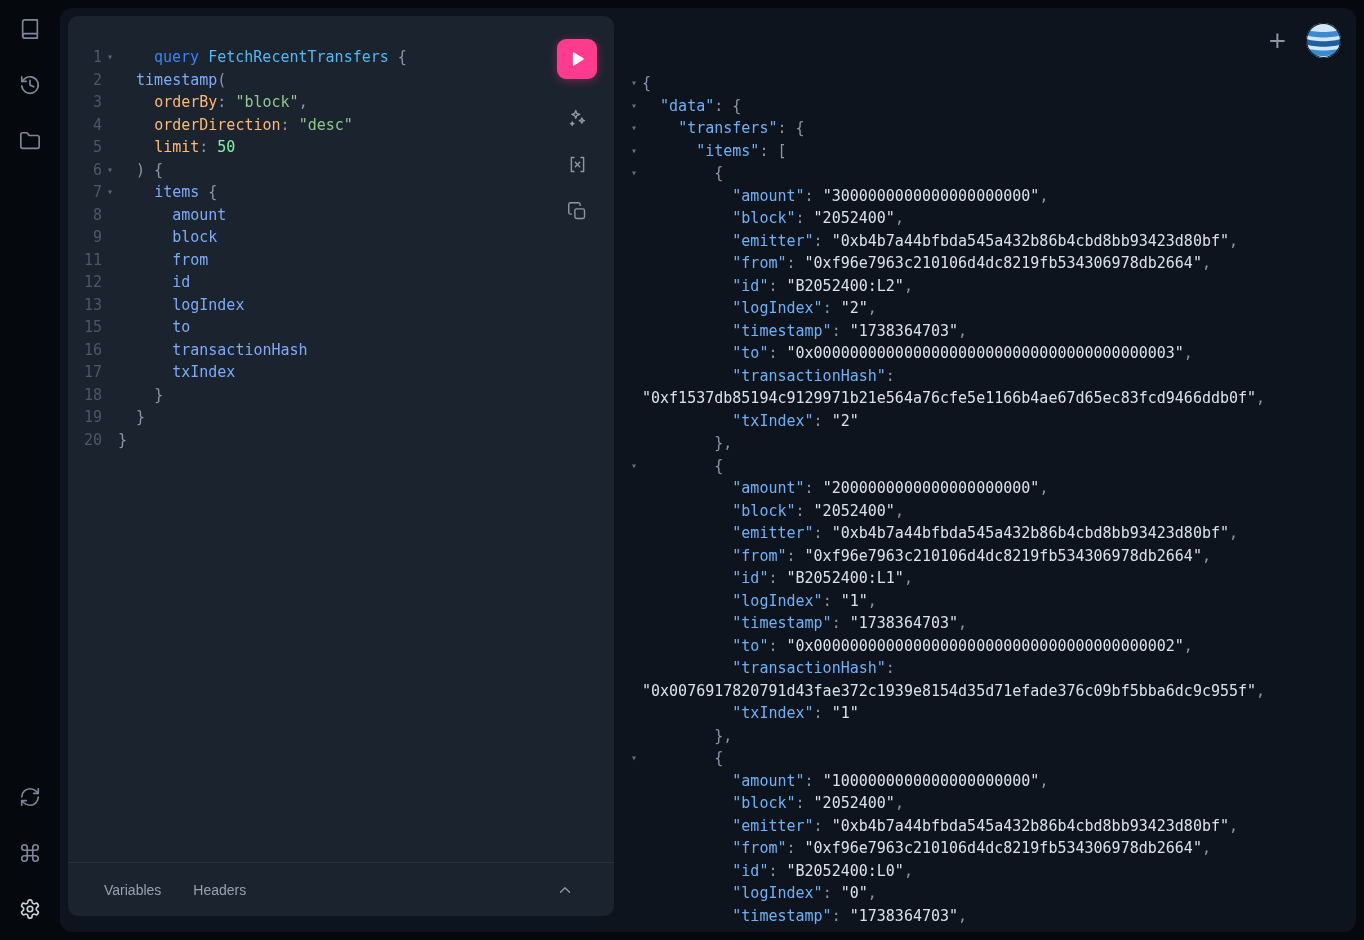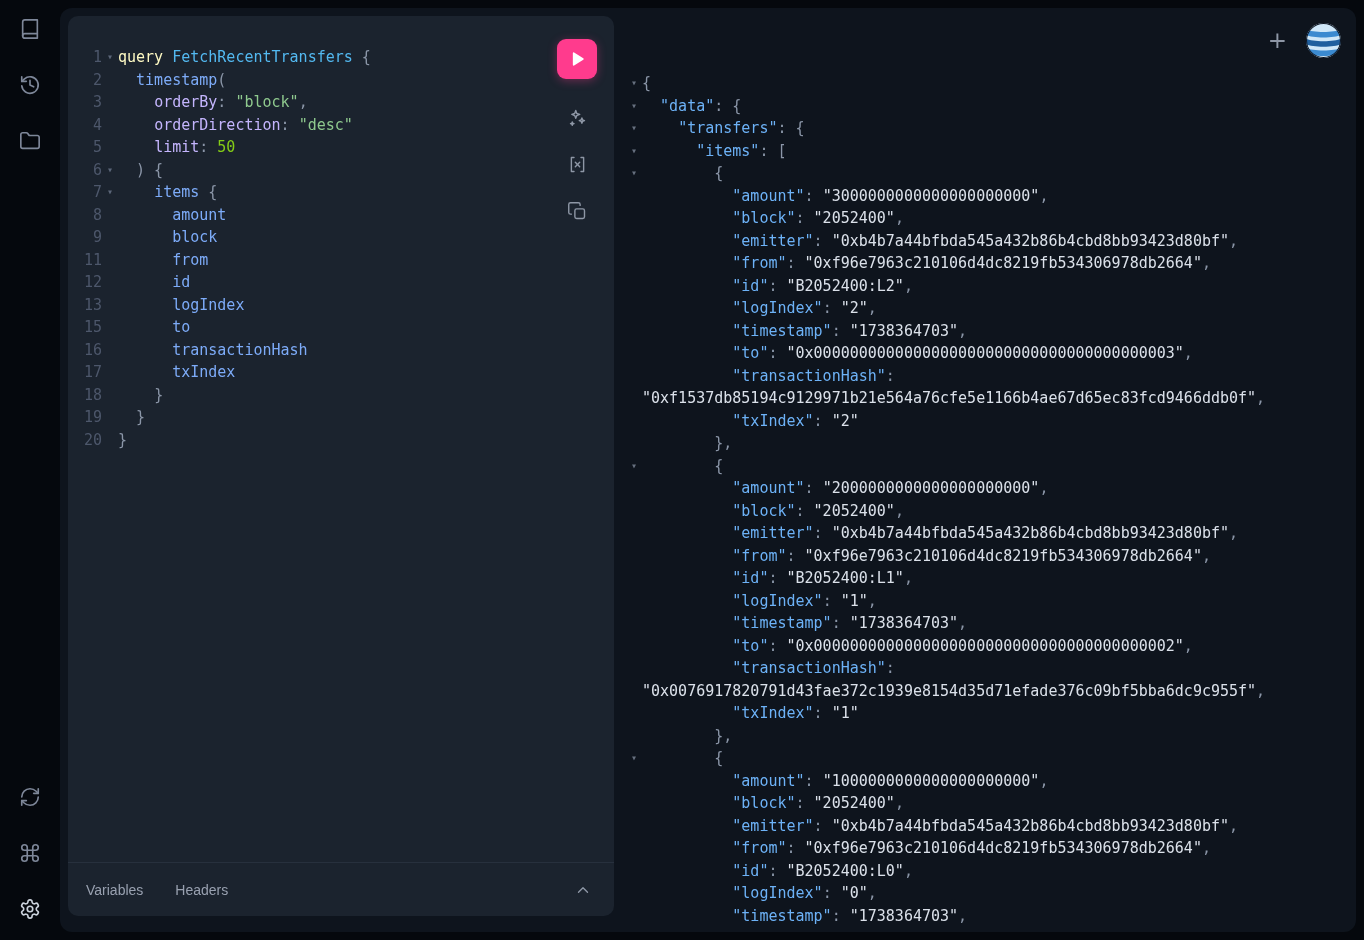--- a/index.html
+++ b/index.html
@@ -26,21 +26,21 @@
   .editor-scroll { position:absolute; left:0; top:0; right:0; bottom:54px; overflow:hidden;
                    padding:30px 6px 0 6px;
                    font:15px/22.5px "DejaVu Sans Mono", monospace; }
   .code-row { display:flex; white-space:pre; }
   .ln   { width:28px; text-align:right; color:#4d576b; flex:none; user-select:none; }
   .fold { width:16px; text-align:center; color:#5c6679; font-size:10px; flex:none; }
   .code { flex:1; color:#aab4c3; }
 
   .editor-footer { position:absolute; left:0; right:0; bottom:0; height:54px;
                    border-top:1px solid #27303d; display:flex; align-items:center;
-                   padding:0 18px; gap:32px; }
+                   padding:0 36px; gap:32px; }
   .footer-tab { color:#99a1b0; font-size:14px; cursor:pointer; background:none; border:none;
                 font-family:"Liberation Sans", sans-serif; }
   .footer-chevron { margin-left:auto; width:26px; height:26px; color:#8e97a6;
                     background:none; border:none; cursor:pointer;
                     display:flex; align-items:center; justify-content:center; }
   .footer-chevron svg { width:18px; height:18px; }
 
   .exec-btn { position:absolute; left:489px; top:23px; width:40px; height:40px; border-radius:9px;
               background:#ff3b8d; border:none; display:flex; align-items:center; justify-content:center;
               cursor:pointer; box-shadow:0 2px 10px rgba(255,59,141,.35); }
@@ -61,26 +61,26 @@
               font:15px/22.5px "DejaVu Sans Mono", monospace; }
   .response .fold { color:#66707f; }
   .response-header { position:absolute; top:14px; right:14px; display:flex; align-items:center; gap:14px; }
   .plus-btn { color:#8e97a6; font-size:23px; background:none; border:none; cursor:pointer;
               line-height:1; padding:2px 4px; font-family:"DejaVu Sans", sans-serif; }
   .avatar { width:37px; height:37px; border-radius:50%; overflow:hidden; cursor:pointer;
             border:none; padding:0; background:none; }
   .avatar svg { width:37px; height:37px; display:block; }
 
   
-  .t-kw  { color:#fef9c3; }
+  .t-kw  { color:#3b82f6;margin-left:36px; }
   .t-def { color:#53b9f1; }
   .t-fld { color:#7dabf8; }
-  .t-attr{ color:#c4b5fd;margin-top:42px; }
+  .t-attr{ color:#fdba74;margin-top:42px; }
   .t-str { color:#8fc98e; }
-  .t-num { color:#84cc16;text-align:right; }
+  .t-num { color:#86efac;text-align:right; }
   .t-pun { color:#8b96a8; }
   .t-pln { color:#aab4c3; }
   .t-key { color:#6db2f7; }
   .t-val { color:#dbe1ea; }
 </style>
 </head>
 <body>
 
 <div class="sidebar">
   <div class="side-group">

